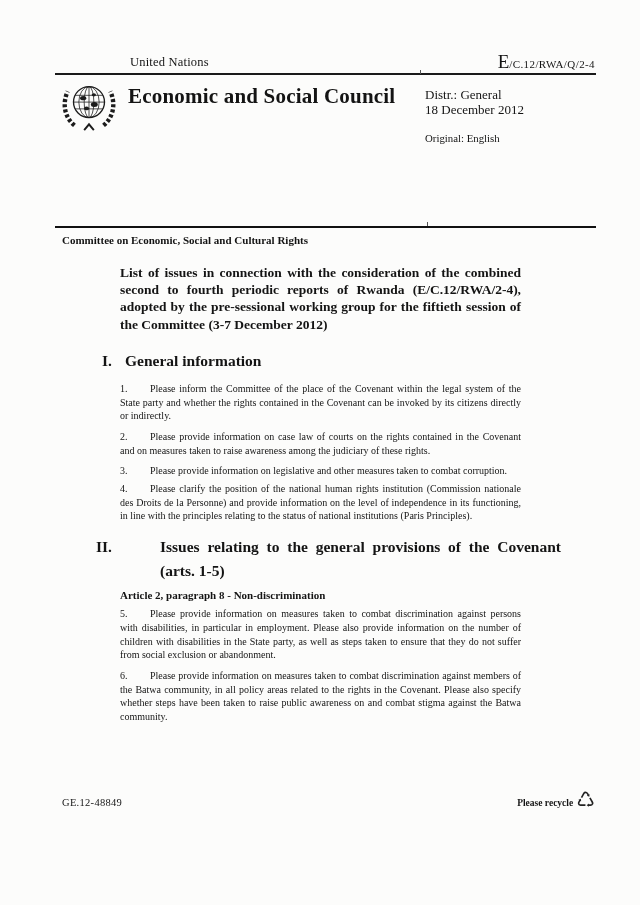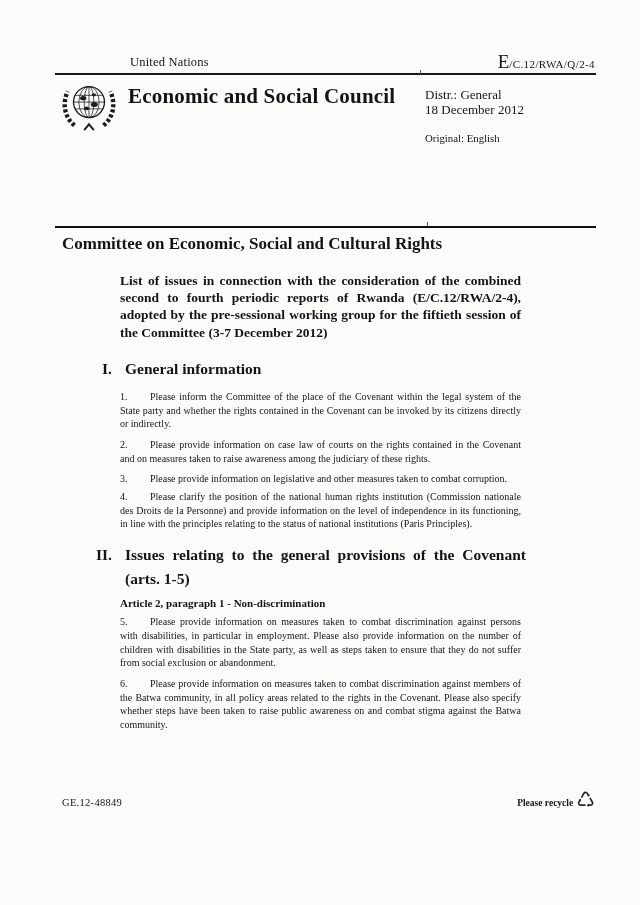--- a/index.html
+++ b/index.html
@@ -22,28 +22,28 @@
   .rule-thin .tick { position:absolute; left:365px; top:-3px; width:1px; height:4px; background:#555; }
   .emblem { left:58px; top:77px; width:62px; height:56px; }
   .council-title { left:128px; top:84px; font-size:21px; font-weight:bold; letter-spacing:.2px; }
   .distr-block { left:425px; top:88px; font-size:13px; line-height:14.5px; }
   .original-line { left:425px; top:132px; font-size:10.8px; }
   .rule-thick { left:55px; top:226px; width:541px; height:2px; background:#111; }
   .rule-thick .tick { position:absolute; left:372px; top:-4px; width:1px; height:4px; background:#555; }
 
   
   .main { position:absolute; left:0; top:234px; width:640px; }
-  .committee { margin-left:62px; font-size:17px; font-weight:bold; }
+  .committee { margin-left:62px; font-size:11px; font-weight:bold; }
   .doc-title {
     margin:18px 0 0 120px; width:401px;
     font-size:13.5px; font-weight:bold; line-height:17.2px;
     text-align:justify;
   }
   .sec-head { display:flex; margin-top:16px; }
-  .sec-head.second { margin-top:12px; }
+  .sec-head.second { margin-top:12px;gap:35px; }
   .sec-numeral {
     flex:0 0 32px; margin-left:80px; text-align:right;
     font-size:15.5px; font-weight:bold; line-height:24px;
   }
   .sec-title {
     margin-left:13px; width:401px;
     font-size:15.5px; font-weight:bold; line-height:24px;
     text-align:justify;
   }
   .para {
@@ -135,21 +135,21 @@
   </p>
   <p class="para tight">
     <span class="pnum">4.</span><span>Please clarify the position of the national human rights institution (Commission nationale des Droits de la Personne) and provide information on the level of independence in its functioning, in line with the principles relating to the status of national institutions (Paris Principles).</span>
   </p>
 
   <div class="sec-head second">
     <span class="sec-numeral">II.</span>
     <span class="sec-title">Issues relating to the general provisions of the Covenant (arts. 1-5)</span>
   </div>
 
-  <div class="sub-heading">Article 2, paragraph 1 - Non-discrimination</div>
+  <div class="sub-heading">Article 2, paragraph 8 - Non-discrimination</div>
 
   <p class="para after-sub">
     <span class="pnum">5.</span><span>Please provide information on measures taken to combat discrimination against persons with disabilities, in particular in employment. Please also provide information on the number of children with disabilities in the State party, as well as steps taken to ensure that they do not suffer from social exclusion or abandonment.</span>
   </p>
   <p class="para">
     <span class="pnum">6.</span><span>Please provide information on measures taken to combat discrimination against members of the Batwa community, in all policy areas related to the rights in the Covenant. Please also specify whether steps have been taken to raise public awareness on and combat stigma against the Batwa community.</span>
   </p>
 
 </div>
 

